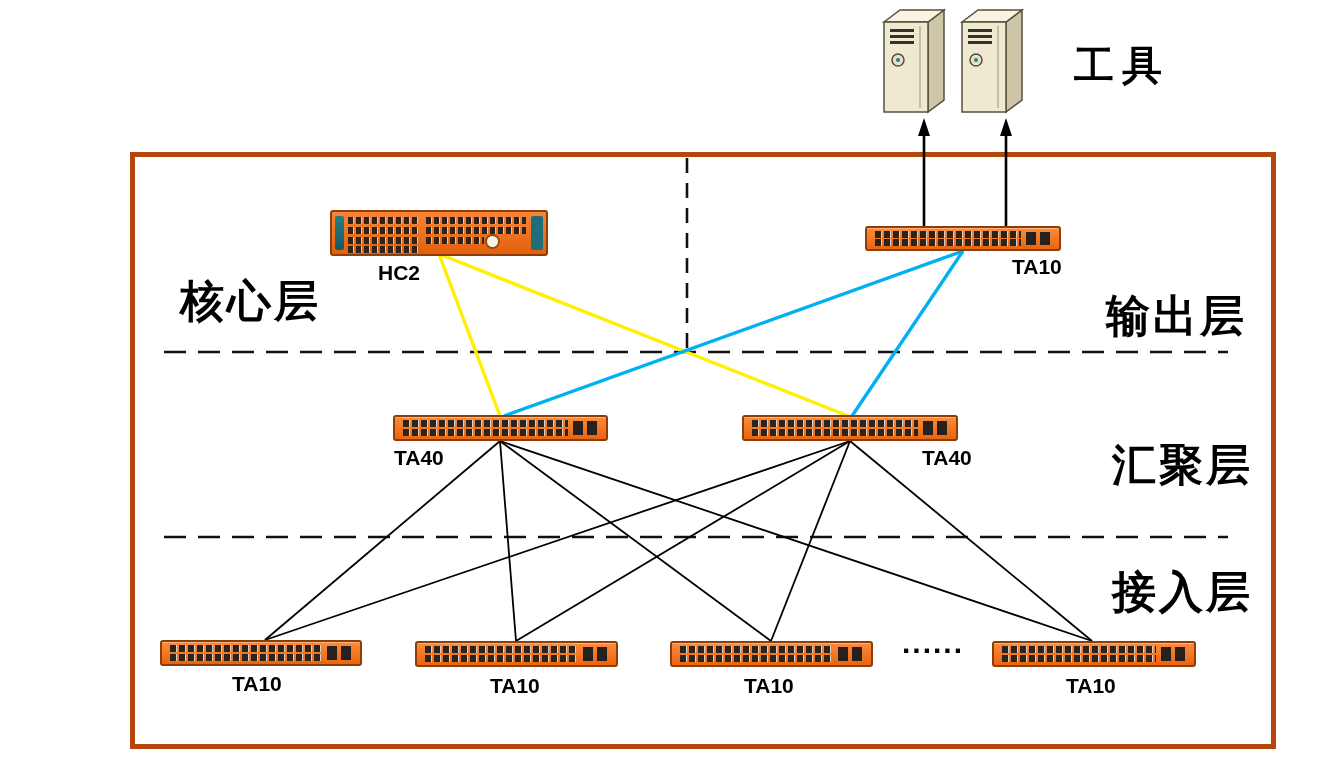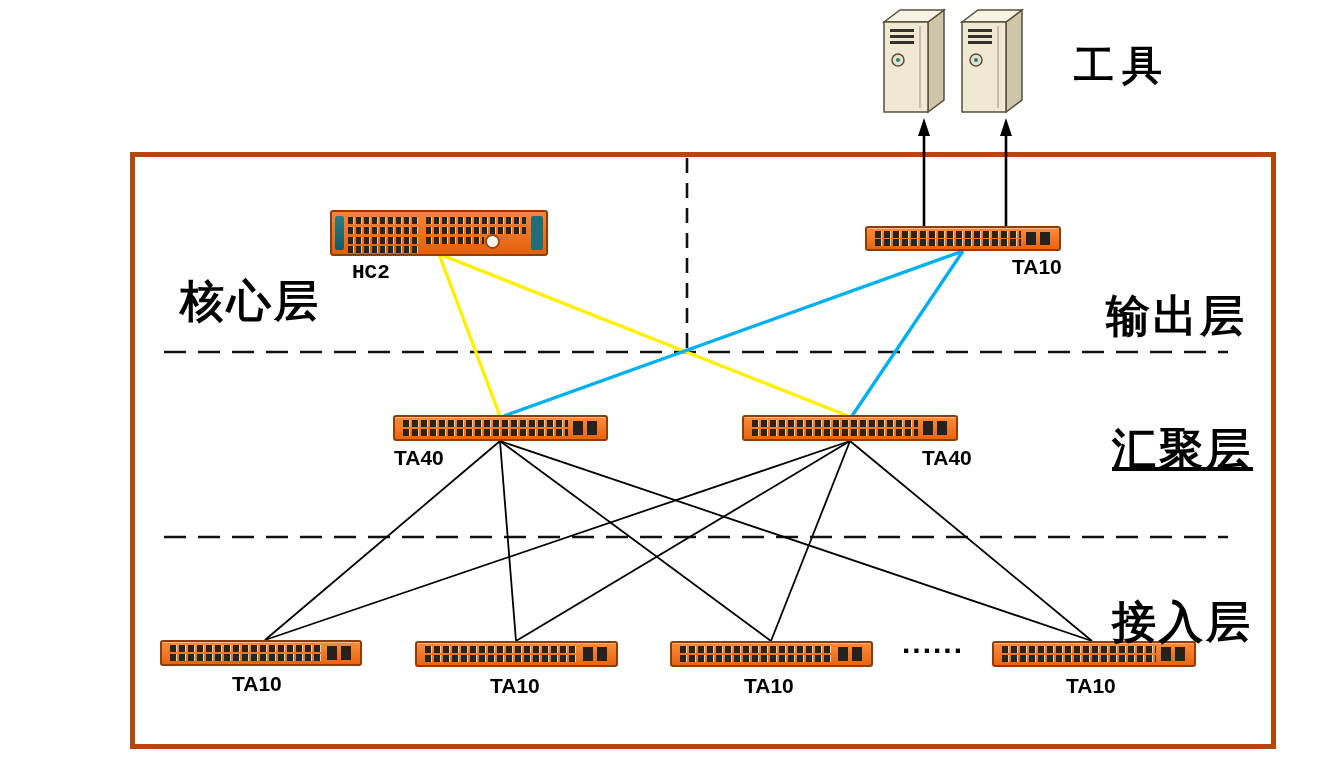--- a/index.html
+++ b/index.html
@@ -182,24 +182,24 @@
   </div>
   <div class="switch" style="left:962px; top:641px; width:204px; height:26px;">
     <div class="prow t"></div>
     <div class="prow b"></div>
     <div class="uplink"></div>
   </div>
 
   <div class="label tools-label" style="left:1044px; top:38px;">工具</div>
   <div class="label layer-label" style="left:150px;  top:272px;">核心层</div>
   <div class="label layer-label" style="left:1076px; top:287px;">输出层</div>
-  <div class="label layer-label" style="left:1082px; top:420px;text-decoration:underline;">汇聚层</div>
-  <div class="label layer-label" style="left:1082px; top:593px;text-align:center;">接入层</div>
-
-  <div class="label device-label" style="left:322px;  top:261px;font-family:Liberation Mono, monospace;">HC2</div>
+  <div class="label layer-label" style="left:1082px; top:436px;">汇聚层</div>
+  <div class="label layer-label" style="left:1082px; top:563px;text-align:center;">接入层</div>
+
+  <div class="label device-label" style="left:348px;  top:261px;">HC2</div>
   <div class="label device-label" style="left:982px;  top:255px;">TA10</div>
   <div class="label device-label" style="left:364px;  top:446px;">TA40</div>
   <div class="label device-label" style="left:892px;  top:446px;">TA40</div>
   <div class="label device-label" style="left:202px;  top:672px;">TA10</div>
   <div class="label device-label" style="left:460px;  top:674px;">TA10</div>
   <div class="label device-label" style="left:714px;  top:674px;">TA10</div>
   <div class="label device-label" style="left:1036px; top:674px;">TA10</div>
 
   <div class="label dots" style="left:872px; top:626px;">......</div>
 

